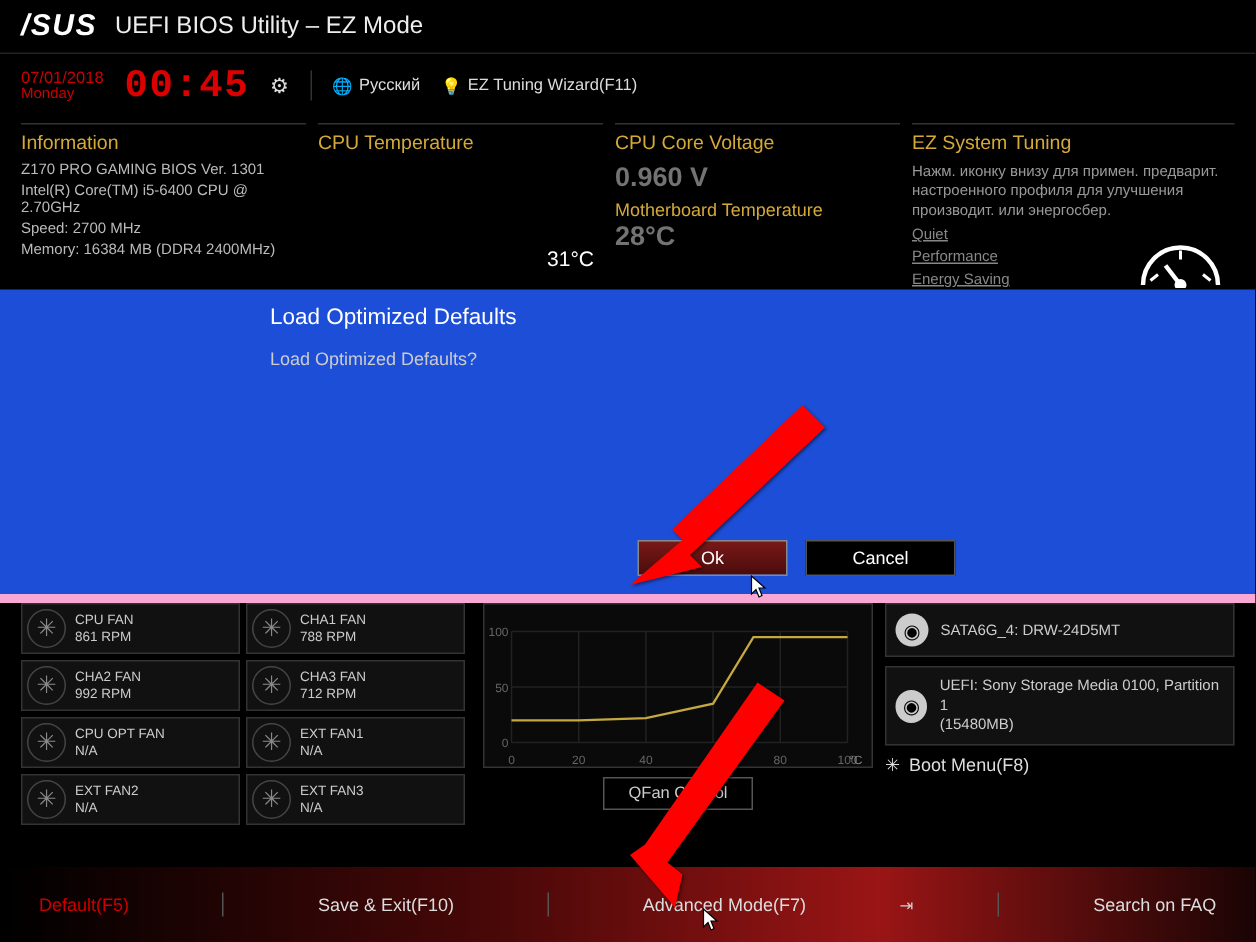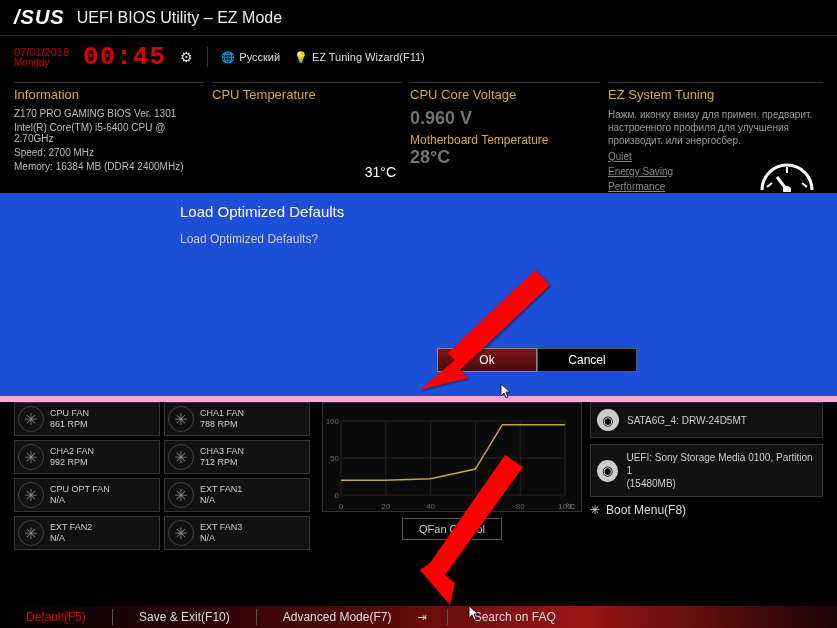--- a/index.html
+++ b/index.html
@@ -26,37 +26,37 @@
 .info-line{font-size:10px;color:#bbb;margin-bottom:3px}
 .temp-big{color:#fff;font-size:14px;text-align:right;padding-right:6px}
 .volt{color:#737373;font-size:18px;font-weight:bold}
 .mb-temp-label{color:#d4a937;font-size:12px;margin-top:4px}
 .ez-desc{font-size:10px;color:#999;line-height:1.3}
 .ez-opt{font-size:10px;color:#888;text-decoration:underline;margin-top:4px}
 .gauge{position:absolute;right:20px;top:155px}
 .dialog-overlay{position:absolute;left:0;right:0;top:192px;height:210px;background:#1d4ed8;border-top:1px solid #000;border-bottom:6px solid #f9a8d4;padding:10px 180px}
 .dialog-title{color:#fff;font-size:15px;margin-bottom:12px}
 .dialog-q{color:#ccc;font-size:12px}
-.dialog-btns{position:absolute;bottom:24px;right:200px;display:flex;gap:0}
+.dialog-btns{position:absolute;bottom:12px;right:200px;display:flex;gap:12px}
 .dbtn{width:100px;height:24px;background:#000;border:1px solid #555;color:#fff;display:flex;align-items:center;justify-content:center;font-size:12px;cursor:pointer}
 .dbtn.ok{background:linear-gradient(#7a1818,#4a0c0c);border-color:#888}
 .bottom-area{position:absolute;left:0;right:0;top:402px;display:flex;padding:0 14px;gap:8px}
 .fans{width:300px;display:flex;flex-wrap:wrap;gap:4px}
 .fan-item{width:146px;display:flex;align-items:center;gap:6px;padding:3px;border:1px solid #333;background:#111}
 .fan-icon{width:26px;height:26px;border:1px solid #444;border-radius:50%;position:relative;display:flex;align-items:center;justify-content:center;color:#888;font-size:16px}
 .fan-txt{font-size:9px;line-height:1.2;color:#ccc}
 .chart-area{width:260px;position:relative}
 .chart-box{border:1px solid #333;height:110px;background:#0a0a0a;position:relative}
 .qfan-btn{margin:6px auto 0;width:100px;height:22px;border:1px solid #555;display:flex;align-items:center;justify-content:center;font-size:11px;color:#ccc}
 .right-col{flex:1}
 .drive-item{display:flex;align-items:center;gap:8px;padding:6px;border:1px solid #333;margin-bottom:6px;background:#111}
 .drive-icon{width:22px;height:22px;background:#ccc;border-radius:50%;display:flex;align-items:center;justify-content:center;color:#000;font-size:13px}
 .drive-txt{font-size:10px;color:#ccc;line-height:1.3}
 .boot-menu{display:flex;align-items:center;gap:6px;font-size:12px;color:#ddd;margin-top:4px}
-.footer{position:absolute;bottom:0;left:0;right:0;height:22px;background:linear-gradient(90deg,#000 0%,#4a0808 40%,#9a1515 70%,#1a0404 100%);display:flex;align-items:center;justify-content:flex-start;padding:0 20px;gap:20px}
+.footer{position:absolute;bottom:0;left:0;right:0;height:50px;background:linear-gradient(90deg,#000 0%,#4a0808 40%,#9a1515 70%,#1a0404 100%);display:flex;align-items:center;justify-content:space-between;padding:0 20px;gap:20px}
 .foot-item{color:#ddd;font-size:12px;padding:0 6px}
 .foot-item.active{color:#c00}
 .foot-sep{width:1px;height:16px;background:#555}
 .arrow{position:absolute;pointer-events:none}
 .arrow svg{filter:drop-shadow(1px 1px 1px rgba(0,0,0,.5))}
 .cursor{position:absolute;width:16px;height:20px;pointer-events:none}
 </style>
 </head>
 <body>
 
@@ -99,22 +99,22 @@
   <div class="col col3">
     <div class="sec-title">CPU Core Voltage</div>
     <div class="volt">0.960 V</div>
     <div class="mb-temp-label">Motherboard Temperature</div>
     <div class="volt">28°C</div>
   </div>
   <div class="col col4">
     <div class="sec-title">EZ System Tuning</div>
     <div class="ez-desc">Нажм. иконку внизу для примен. предварит. настроенного профиля для улучшения производит. или энергосбер.</div>
     <div class="ez-opt">Quiet</div>
+    <div class="ez-opt">Performance</div>
     <div class="ez-opt">Energy Saving</div>
-    <div class="ez-opt">Performance</div>
   </div>
 </div>
 
 <div class="gauge">
   <svg width="60" height="40">
       <path d="M5 35 A25 25 0 0 1 55 35" fill="none" stroke="#fff" stroke-width="3"></path>
       <line x1="10" y1="32" x2="15" y2="28" stroke="#fff" stroke-width="2"></line>
       <line x1="30" y1="12" x2="30" y2="18" stroke="#fff" stroke-width="2"></line>
       <line x1="50" y1="32" x2="45" y2="28" stroke="#fff" stroke-width="2"></line>
       <line x1="30" y1="35" x2="20" y2="22" stroke="#fff" stroke-width="3"></line>

